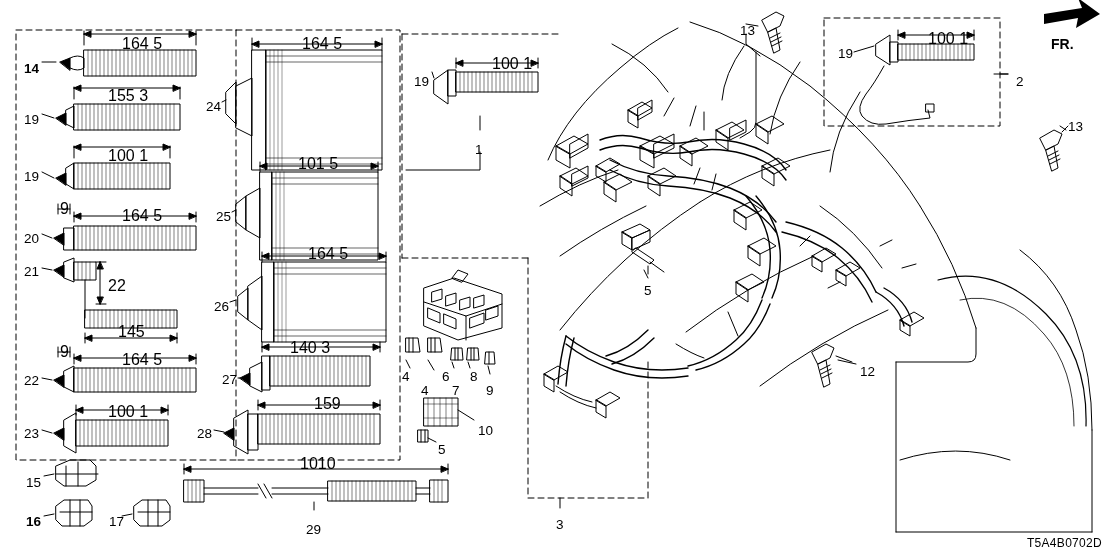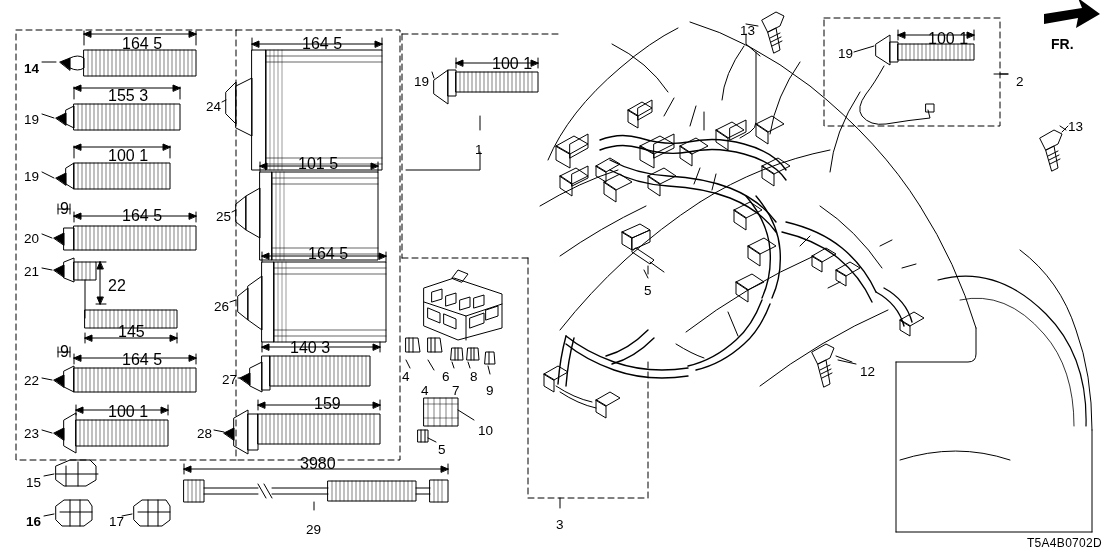--- a/index.html
+++ b/index.html
@@ -420,20 +420,20 @@
       <div class="dim" style="left: 108px; top: 280px;">22</div>
       <div class="dim" style="left: 118px; top: 326px;">145</div>
       <div class="dim" style="left: 60px; top: 346px;">9</div>
       <div class="dim" style="left: 122px; top: 354px;">164 5</div>
       <div class="dim" style="left: 108px; top: 406px;">100 1</div>
       <div class="dim" style="left: 302px; top: 38px;">164 5</div>
       <div class="dim" style="left: 298px; top: 158px;">101 5</div>
       <div class="dim" style="left: 308px; top: 248px;">164 5</div>
       <div class="dim" style="left: 290px; top: 342px;">140 3</div>
       <div class="dim" style="left: 314px; top: 398px;">159</div>
-      <div class="dim" style="left: 300px; top: 458px;">3980</div>
+      <div class="dim" style="left: 300px; top: 458px;">1010</div>
       <div class="dim" style="left: 492px; top: 58px;">100 1</div>
       <div class="dim" style="left: 928px; top: 33px;">100 1</div>
     </div>
 
   <div class="fr" style="left:1018px;top:36px;margin-left:33px;">FR.</div>
   <div class="partno">T5A4B0702D</div>
 </div>
 
 </body></html>

